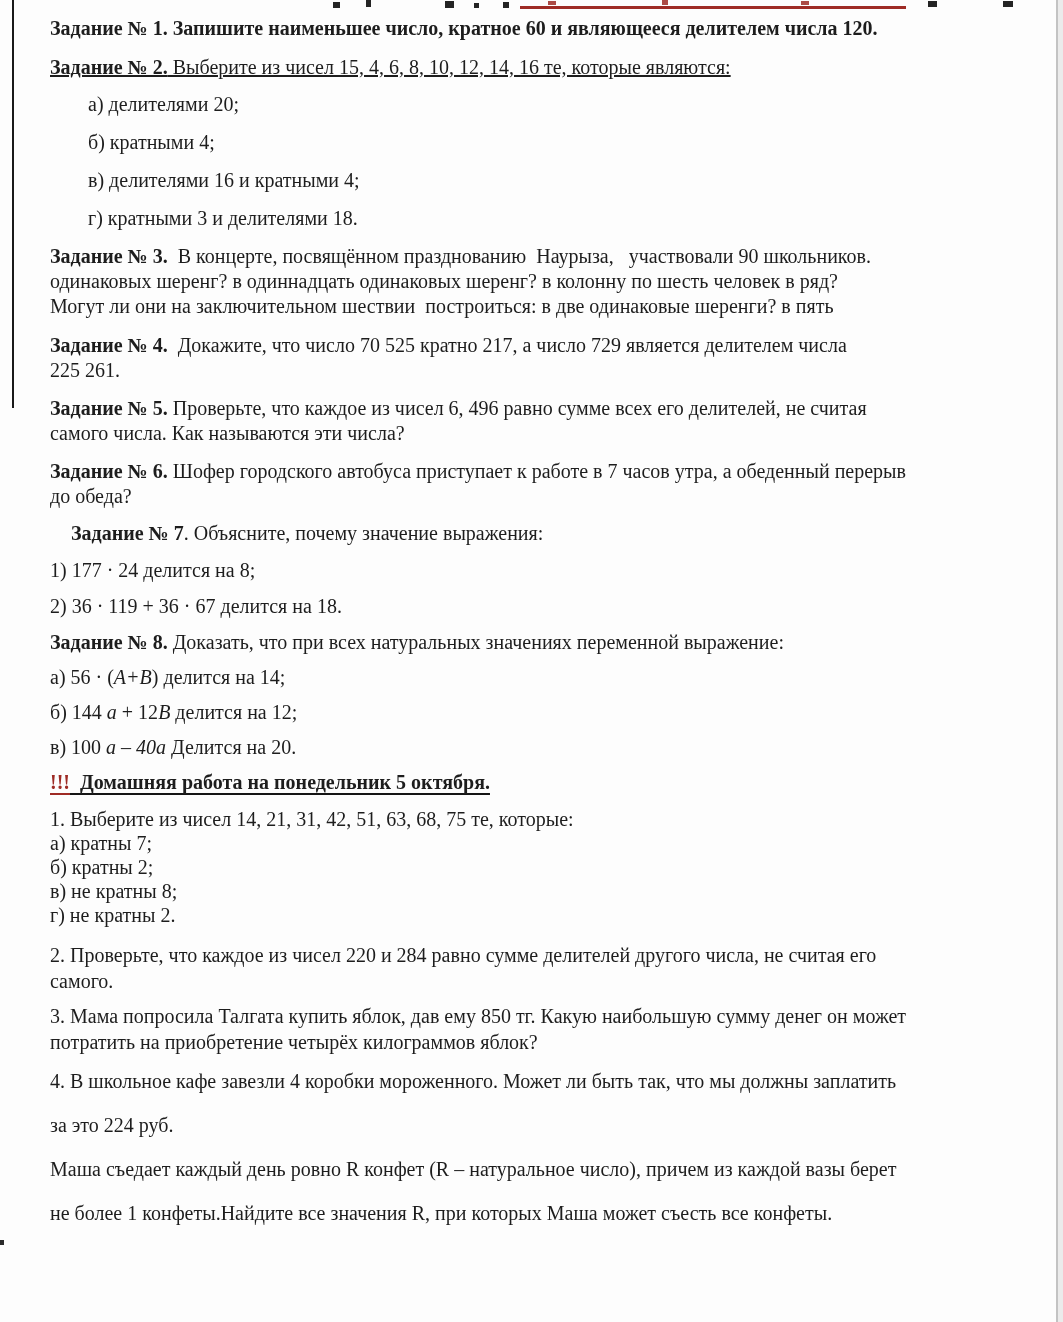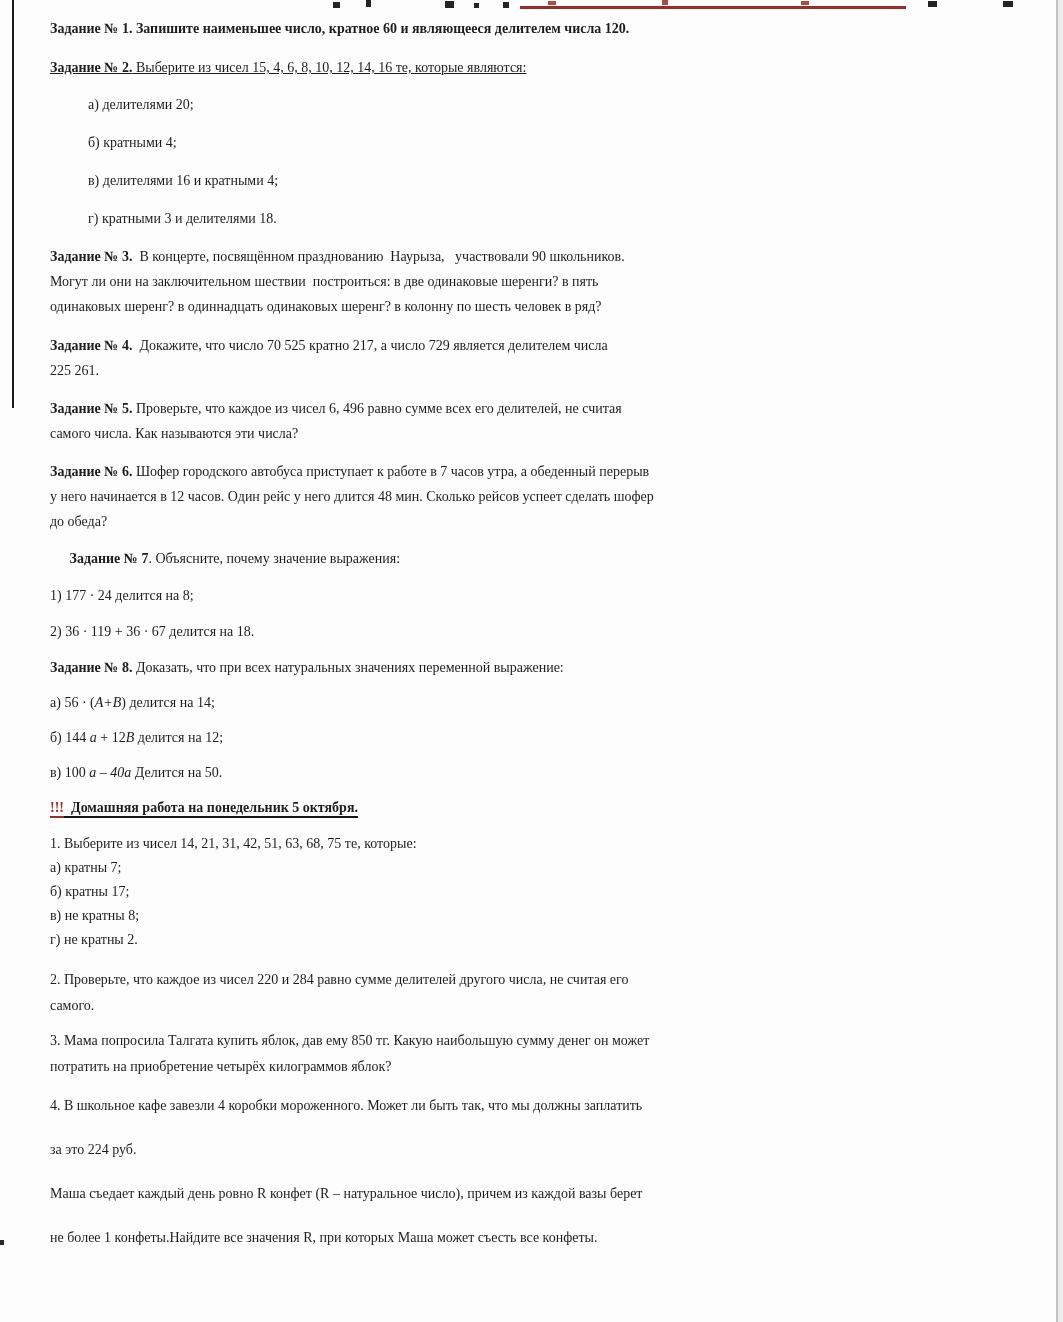--- a/index.html
+++ b/index.html
@@ -22,21 +22,21 @@
   .f2{left:366px;top:0;width:5px;height:7px;}
   .f3{left:445px;top:1px;width:9px;height:7px;}
   .f4{left:474px;top:3px;width:5px;height:5px;}
   .f5{left:503px;top:2px;width:6px;height:6px;}
   .f6{left:928px;top:1px;width:9px;height:6px;}
   .f7{left:1003px;top:1px;width:10px;height:6px;}
   .r1{left:548px;top:1px;width:8px;height:4px;}
   .r2{left:662px;top:0;width:6px;height:5px;}
   .r3{left:801px;top:1px;width:8px;height:4px;}
   
-  .content{position:absolute;left:50px;top:0;width:941px;padding-top:16px;font-size:14px;line-height:25px;}
+  .content{position:absolute;left:50px;top:0;width:941px;padding-top:16px;font-size:20px;line-height:25px;}
   .content p{margin:0;}
   .line{display:block;white-space:pre;}
   .single{white-space:pre;}
   b{font-weight:bold;}
   
   .t1{margin:0 0 14px!important;}
   .t2h{margin:0 0 12px!important;text-decoration:underline;}
   .t2i{margin:0 0 13px 38px!important;}
   .t3{margin:0 0 14px!important;}
   .t4{margin:12px 0 13px!important;}
@@ -94,55 +94,54 @@
   <p class="single t1"><b>Задание № 1.</b><b> Запишите наименьшее число, кратное 60 и являющееся делителем числа 120.</b></p>
 
   <p class="single t2h"><b>Задание № 2.</b><span> Выберите из чисел 15, 4, 6, 8, 10, 12, 14, 16 те, которые являются:</span></p>
   <p class="single t2i">а) делителями 20;</p>
   <p class="single t2i">б) кратными 4;</p>
   <p class="single t2i">в) делителями 16 и кратными 4;</p>
   <p class="single t2i">г) кратными 3 и делителями 18.</p>
 
   <p class="t3">
     <span class="line"><b>Задание № 3.</b><span>  В концерте, посвящённом празднованию  Наурыза,   участвовали 90 школьников.</span></span>
+    <span class="line">одинаковых шеренг? в одиннадцать одинаковых шеренг? в колонну по шесть человек в ряд?</span>
     <span class="line">Могут ли они на заключительном шествии  построиться: в две одинаковые шеренги? в пять</span>
-    <span class="line">одинаковых шеренг? в одиннадцать одинаковых шеренг? в колонну по шесть человек в ряд?</span>
   </p>
 
   <p class="t4">
     <span class="line"><b>Задание № 4.</b><span>  Докажите, что число 70 525 кратно 217, а число 729 является делителем числа</span></span>
     <span class="line">225 261.</span>
   </p>
 
   <p class="t5">
     <span class="line"><b>Задание № 5.</b><span> Проверьте, что каждое из чисел 6, 496 равно сумме всех его делителей, не считая</span></span>
     <span class="line">самого числа. Как называются эти числа?</span>
   </p>
 
   <p class="t6">
     <span class="line"><b>Задание № 6.</b><span> Шофер городского автобуса приступает к работе в 7 часов утра, а обеденный перерыв</span></span>
-    <span class="line">у него начинается в 12 часов. Один рейс у него длится 48 мин. Сколько рейсов успеет сделать шофер</span>
     <span class="line">до обеда?</span>
   </p>
 
   <p class="single t7h"><b> Задание № 7</b><span>. Объясните, почему значение выражения:</span></p>
   <p class="single t7i">1) 177 · 24 делится на 8;</p>
   <p class="single t7i">2) 36 · 119 + 36 · 67 делится на 18.</p>
 
   <p class="single t8h"><b>Задание № 8.</b><span> Доказать, что при всех натуральных значениях переменной выражение:</span></p>
   <p class="single t8i"><span>а) 56 · (</span><i>A+B</i><span>) делится на 14;</span></p>
   <p class="single t8i"><span>б) 144 </span><i>a</i><span> + 12</span><i>B</i><span> делится на 12;</span></p>
-  <p class="single t8i"><span>в) 100 </span><i>a – 40a</i><span> Делится на 50.</span></p>
+  <p class="single t8i"><span>в) 100 </span><i>a – 40a</i><span> Делится на 20.</span></p>
 
   <p class="single hwh"><span class="bang">!!!</span><span class="hwtitle">  Домашняя работа на понедельник 5 октября.</span></p>
 
   <p class="hw1">
     <span class="line">1. Выберите из чисел 14, 21, 31, 42, 51, 63, 68, 75 те, которые:</span>
     <span class="line">а) кратны 7;</span>
-    <span class="line">б) кратны 17;</span>
+    <span class="line">б) кратны 2;</span>
     <span class="line">в) не кратны 8;</span>
     <span class="line">г) не кратны 2.</span>
   </p>
 
   <p class="hw2">
     <span class="line">2. Проверьте, что каждое из чисел 220 и 284 равно сумме делителей другого числа, не считая его</span>
     <span class="line">самого.</span>
   </p>
 
   <p class="hw3">

